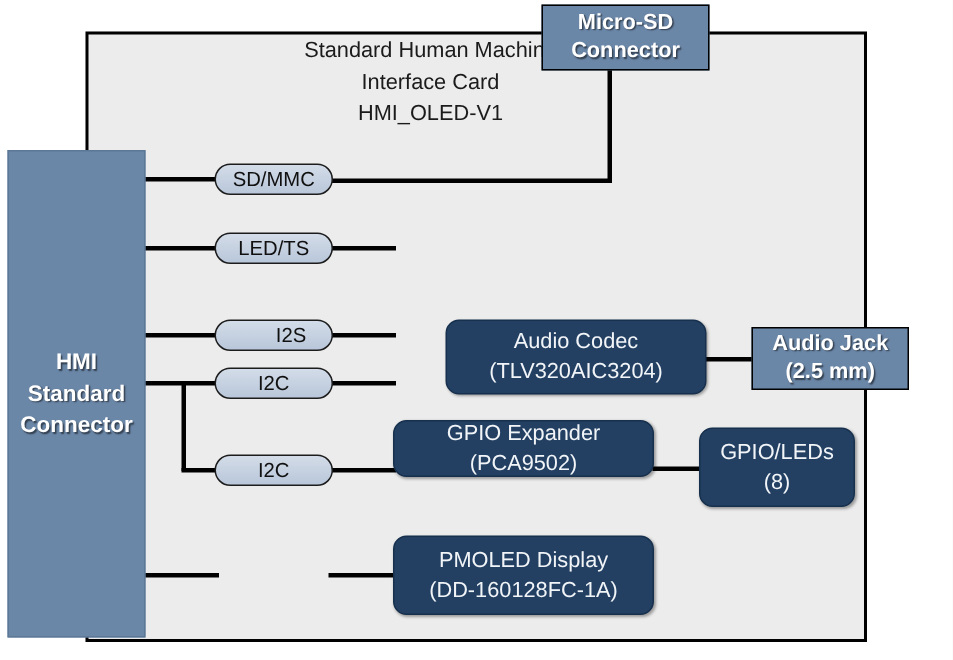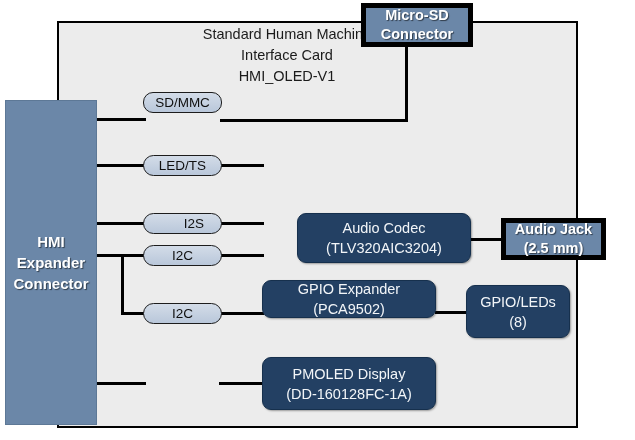--- a/index.html
+++ b/index.html
@@ -46,21 +46,21 @@
     display: flex;
     align-items: center;
     justify-content: center;
     text-align: center;
     color: #ffffff;
     font-weight: bold;
     text-shadow: 1px 1px 1px rgba(0,0,0,0.55);
     white-space: pre-line;
   }
   .conn.outlined {
-    border: 5px solid #000000;
+    border: 1px solid #000000;
   }
   
   .block {
     position: absolute;
     background: #234063;
     border: 1px solid #16304d;
     border-radius: 9px;
     box-sizing: border-box;
     display: flex;
     align-items: center;
@@ -132,21 +132,21 @@
 
   <div class="wire-h" style="left:435px; top:311px; width:33px;"></div>
 
   <div class="conn outlined" style="left:361px; top:3px; width:112px; height:44px; font-size:14.5px; line-height:19px;">
     <span>Micro-SD
 Connector</span>
   </div>
 
   <div class="conn" style="left:5px; top:100px; width:92px; height:325px; font-size:15px; line-height:21px; border:1px solid #5d7896;">
     <span>HMI
-Expander
+Standard
 Connector</span>
   </div>
 
   <div class="conn outlined" style="left:501px; top:218px; width:105px; height:42px; font-size:14.5px; line-height:19px;">
     <span>Audio Jack
 (2.5 mm)</span>
   </div>
 
 
   <div class="block" style="left:262px; top:213px; width:174px; height:50px;margin-left:35px;">
@@ -162,21 +162,21 @@
   <div class="block" style="left:466px; top:285px; width:104px; height:53px;">
     <span>GPIO/LEDs
 (8)</span>
   </div>
 
   <div class="block" style="left:262px; top:357px; width:174px; height:53px;">
     <span>PMOLED Display
 (DD-160128FC-1A)</span>
   </div>
 
-  <div class="pill" style="left:143px; top:92px; width:79px; height:21px;border-radius:10px;">
+  <div class="pill" style="left:143px; top:109px; width:79px; height:21px;">
     <span>SD/MMC</span>
   </div>
 
   <div class="pill" style="left:143px; top:155px; width:79px; height:21px;">
     <span>LED/TS</span>
   </div>
 
   <div class="pill" style="left:143px; top:213px; width:79px; height:21px;padding-left:23px;">
     <span>I2S</span>
   </div>

